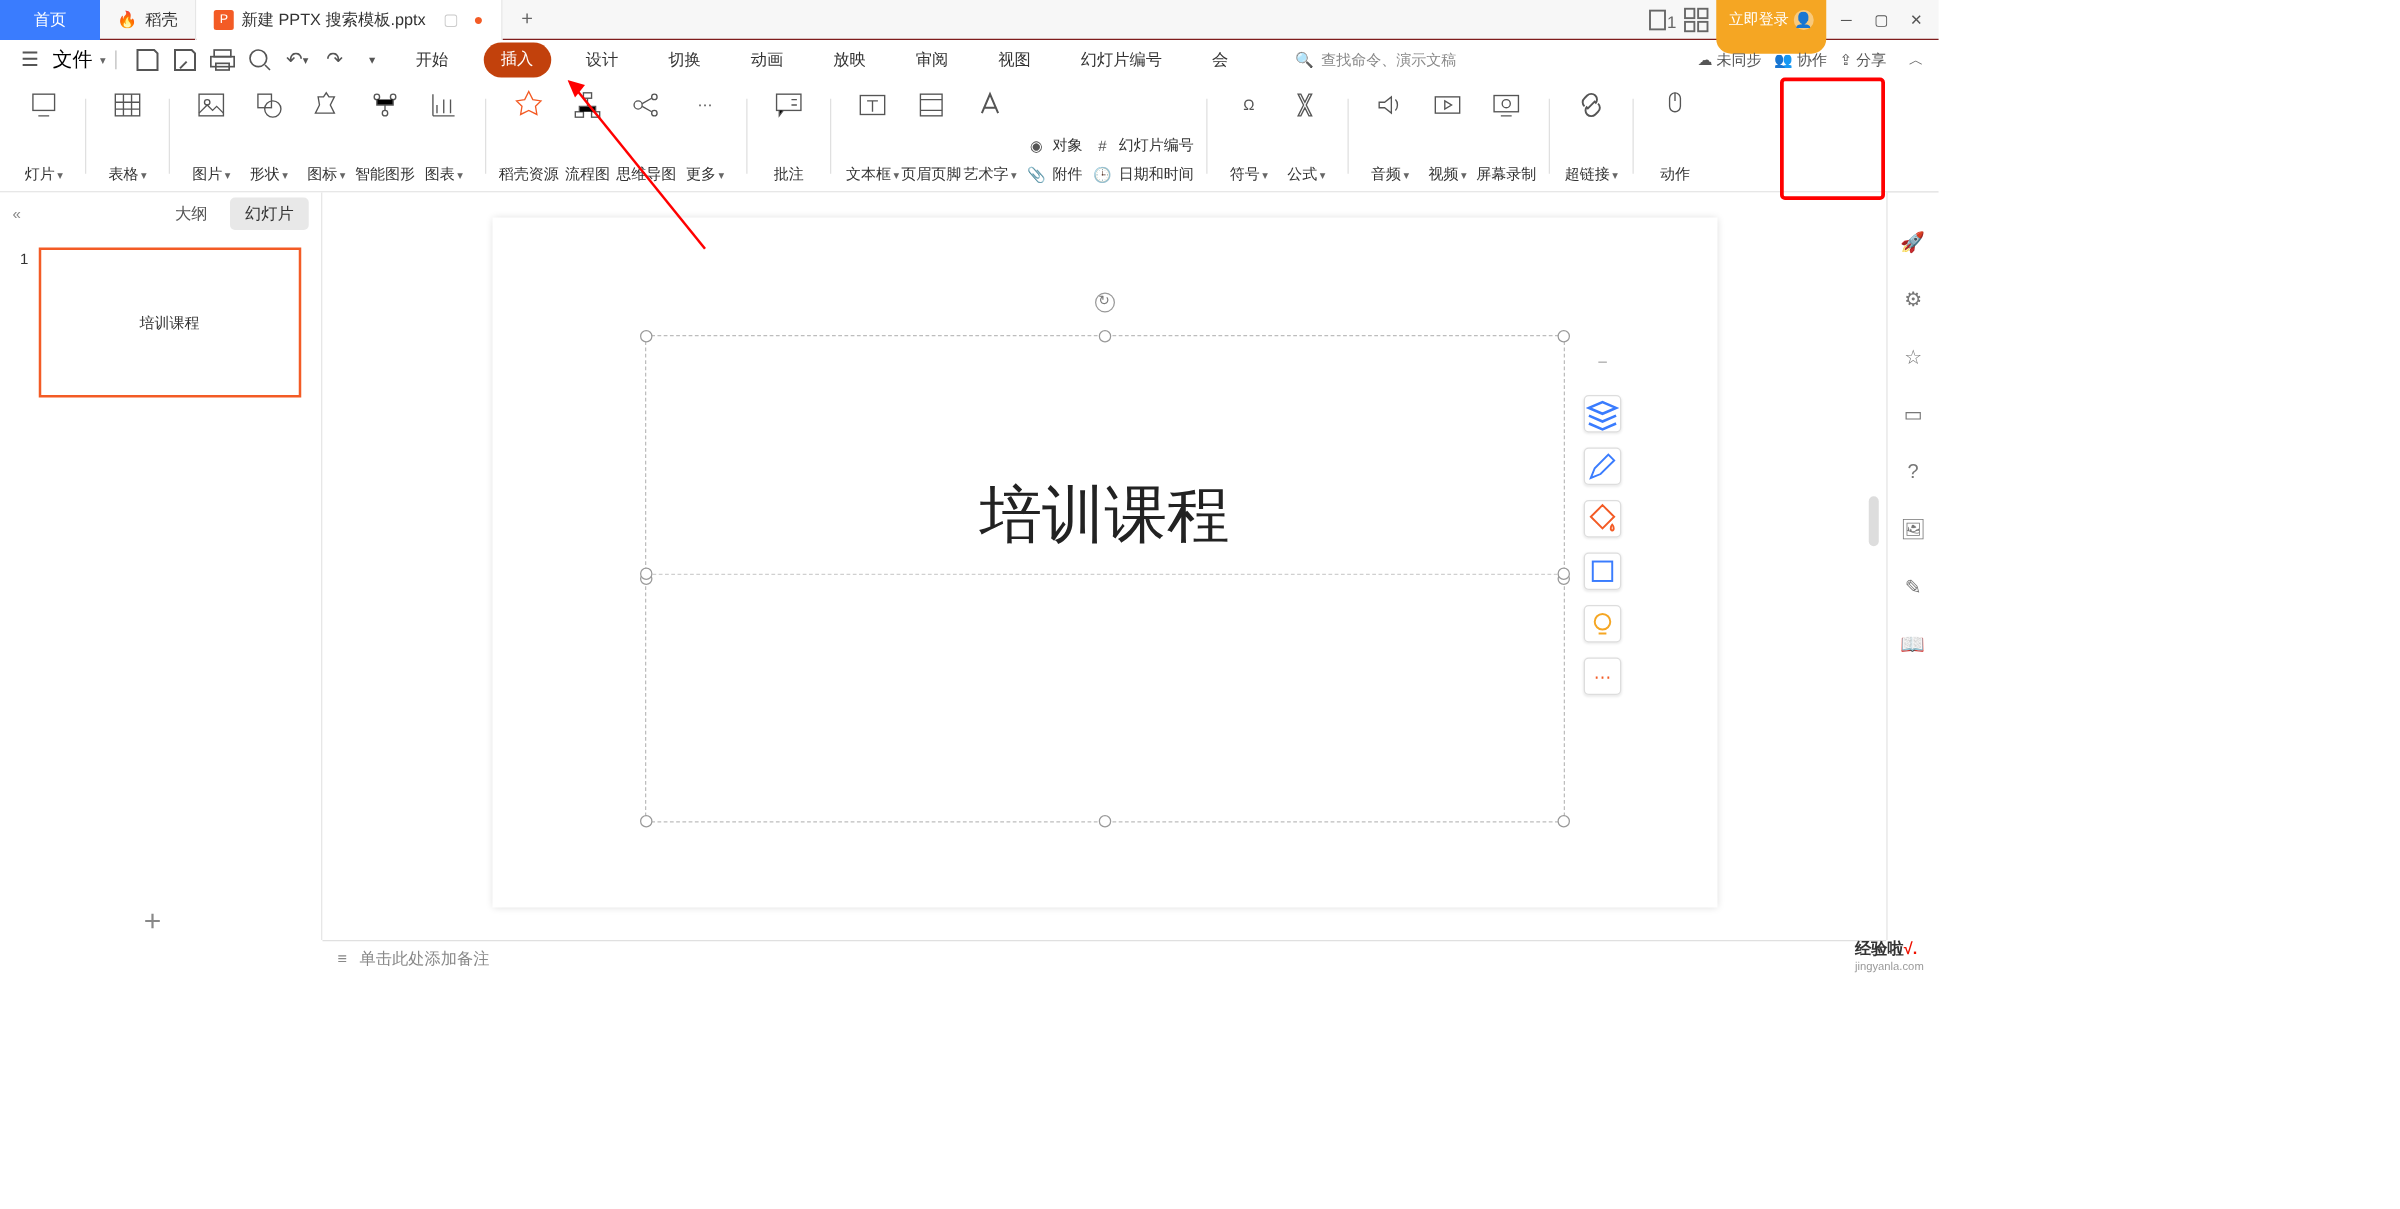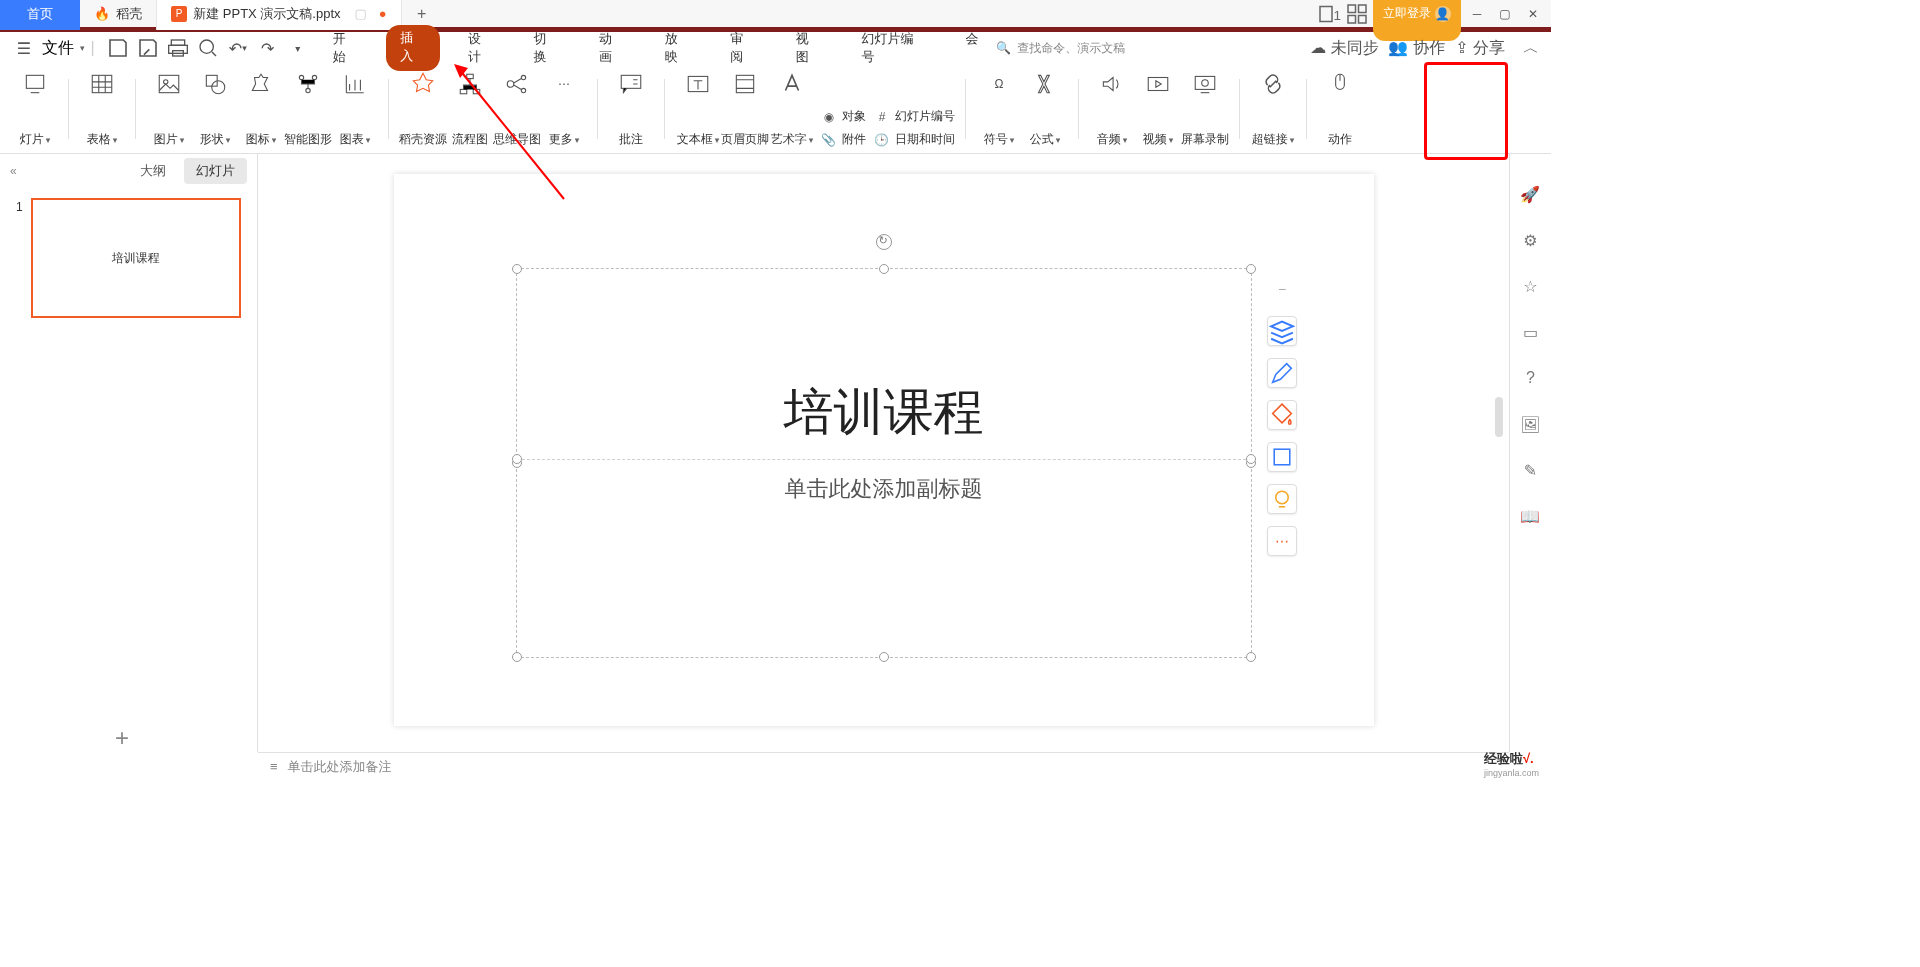--- a/index.html
+++ b/index.html
@@ -1,37 +1,37 @@
 <!DOCTYPE html>
 <html><head>
 <meta charset="utf-8">
 <style>
 * { margin: 0; padding: 0; box-sizing: border-box; font-family: "Microsoft YaHei", sans-serif; }
 body { width: 1551px; height: 780px; background: #fff; overflow: hidden; position: relative; }
 
 
-.titlebar { height: 32px; display: flex; align-items: center; background: #f7f7f7; border-bottom: 5px solid #7f1d1d; }
+.titlebar { height: 32px; display: flex; align-items: center; background: #f7f7f7; border-bottom: 1px solid #7f1d1d; }
 .tab-home { width: 80px; height: 32px; background: #3a7cfe; color: #fff; display: flex; align-items: center; justify-content: center; font-size: 13px; }
 .tab-doc { height: 32px; padding: 0 14px; display: flex; align-items: center; font-size: 13px; color: #333; border-right: 1px solid #e6e6e6; gap: 6px; }
 .tab-doc.active { background: #fff; }
 .tab-new { width: 40px; height: 32px; display: flex; align-items: center; justify-content: center; font-size: 16px; color: #666; }
 .titlebar-right { display: flex; align-items: center; gap: 4px; padding-right: 6px; }
 .titlebar-right .win-btn { width: 24px; height: 24px; display: flex; align-items: center; justify-content: center; color: #555; font-size: 12px; }
 .login-btn { background: #f5a623; color: #fff; border-radius: 12px; padding: 19px 10px; font-size: 12px; display: flex; align-items: center; gap: 4px; }
 
 
 .menubar { height: 32px; display: flex; align-items: center; padding: 0 12px; gap: 0; background: #fff; }
 .file-group { display: flex; align-items: center; gap: 6px; margin-right: 10px; }
 .menu-icon { width: 24px; height: 24px; display: flex; align-items: center; justify-content: center; color: #555; }
 .qat { display: flex; gap: 4px; margin-right: 10px; }
 .qat .menu-icon { width: 26px; }
 .main-tabs { display: flex; gap: 16px; flex: 1; }
 .main-tab { padding: 5px 12px; font-size: 13px; color: #333; }
 .main-tab.active { background: #c2410c; color: #fff; border-radius: 14px; padding: 4px 14px; }
-.menubar-right { display: flex; align-items: flex-start; gap: 10px; font-size: 16px; color: #555; }
+.menubar-right { display: flex; align-items: flex-start; gap: 10px; font-size: 12px; color: #555; }
 .search-cmd { display: flex; align-items: center; gap: 6px; color: #888; font-size: 12px; margin-left: 6px; width: 180px; }
 .chev-toggle { margin-left: 8px; color: #666; }
 
 
 .ribbon { height: 90px; display: flex; align-items: center; padding: 0 4px; border-bottom: 1px solid #e0e0e0; background: #fff; }
 .rb-group { display: flex; align-items: flex-end; padding: 6px 8px 4px; }
 .rb-sep { width: 1px; height: 60px; background: #e0e0e0; margin: 0 2px; }
 .rb-item { display: flex; flex-direction: column; align-items: center; justify-content: flex-end; min-width: 46px; font-size: 12px; color: #333; gap: 6px; }
 .rb-item .icon { width: 26px; height: 26px; display: flex; align-items: center; justify-content: center; color: #555; }
 .rb-item .lbl { display: flex; align-items: center; gap: 2px; margin-top: 28px; }
@@ -94,21 +94,21 @@
 <body>
 
 <div class="titlebar">
   <div class="tab-home">首页</div>
   <div class="tab-doc">
     <span style="color:#e55;">🔥</span>
     <span>稻壳</span>
   </div>
   <div class="tab-doc active">
     <span style="width:16px;height:16px;background:#f35b25;color:#fff;font-size:10px;display:flex;align-items:center;justify-content:center;border-radius:2px;">P</span>
-    <span>新建 PPTX 演示文稿.pptx</span>
+    <span>新建 PPTX 搜索模板.pptx</span>
     <span style="color:#ccc;margin-left:8px;">▢</span>
     <span style="color:#f35b25;margin-left:6px;">●</span>
   </div>
   <div class="tab-new">+</div>
   <div style="flex:1"></div>
   <div class="titlebar-right">
     <div class="win-btn">
         <svg viewBox="0 0 16 16">
           <rect x="2" y="3" width="8" height="10" fill="none" stroke="#666"></rect>
           <text x="11" y="12" font-size="9" fill="#666">1</text>
@@ -519,21 +519,20 @@
         <div class="sel-handle h-ne"></div>
         <div class="sel-handle h-w"></div>
         <div class="sel-handle h-e"></div>
         <div class="sel-handle h-sw"></div>
         <div class="sel-handle h-s"></div>
         <div class="sel-handle h-se"></div>
         <div class="inner-sep"></div>
         <div class="sel-handle ih-w"></div>
         <div class="sel-handle ih-e"></div>
         <div class="slide-title">培训课程</div>
-        <div class="slide-sub">单击此处添加副标题</div>
       </div>
     </div>
 
     <div class="float-tools">
       <div class="f-btn minus">−</div>
       <div class="f-btn" style="color:#3a7cfe;">
           <svg viewBox="0 0 18 18">
             <path d="M2 6l7-3 7 3-7 3z M2 10l7 3 7-3 M2 14l7 3 7-3" fill="none" stroke="#3a7cfe" stroke-width="1.3"></path>
           </svg>
         </div>

